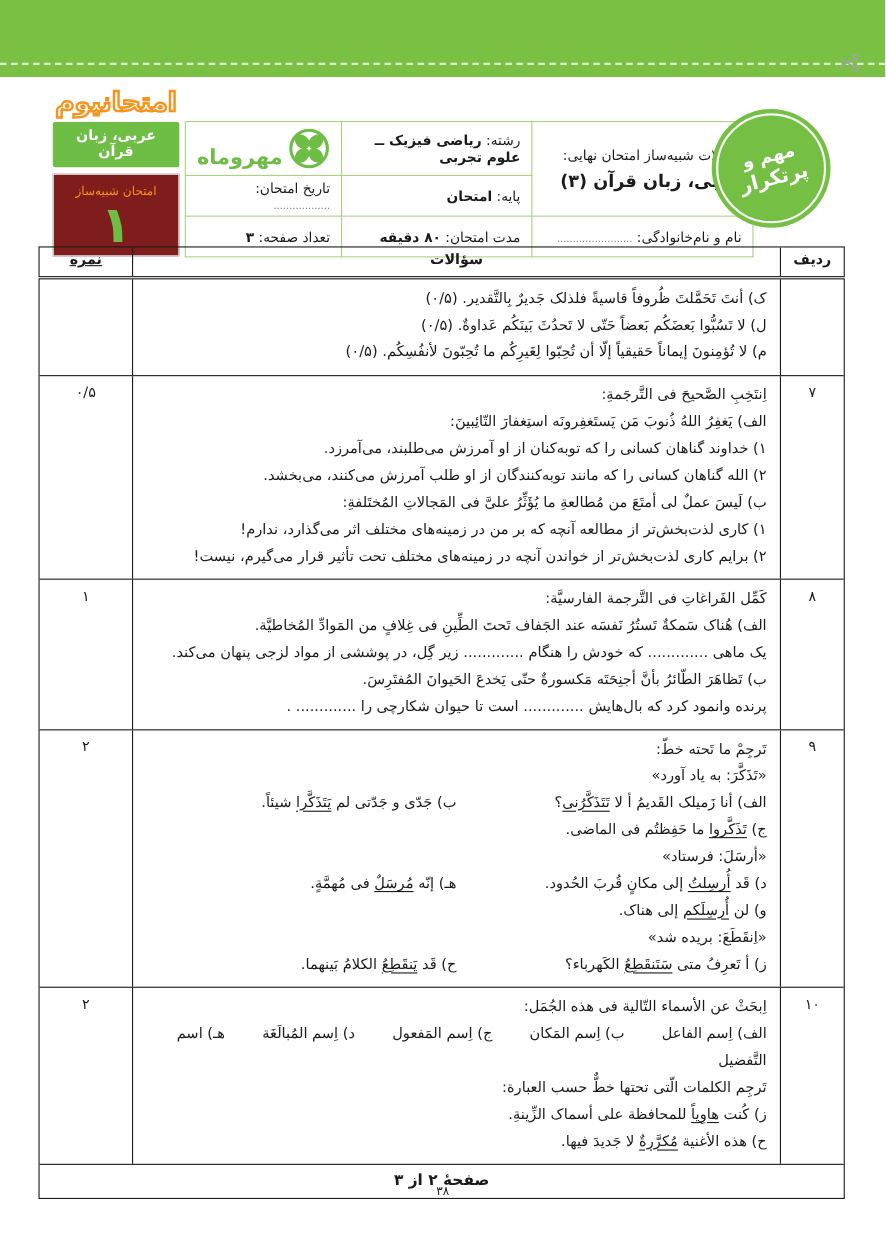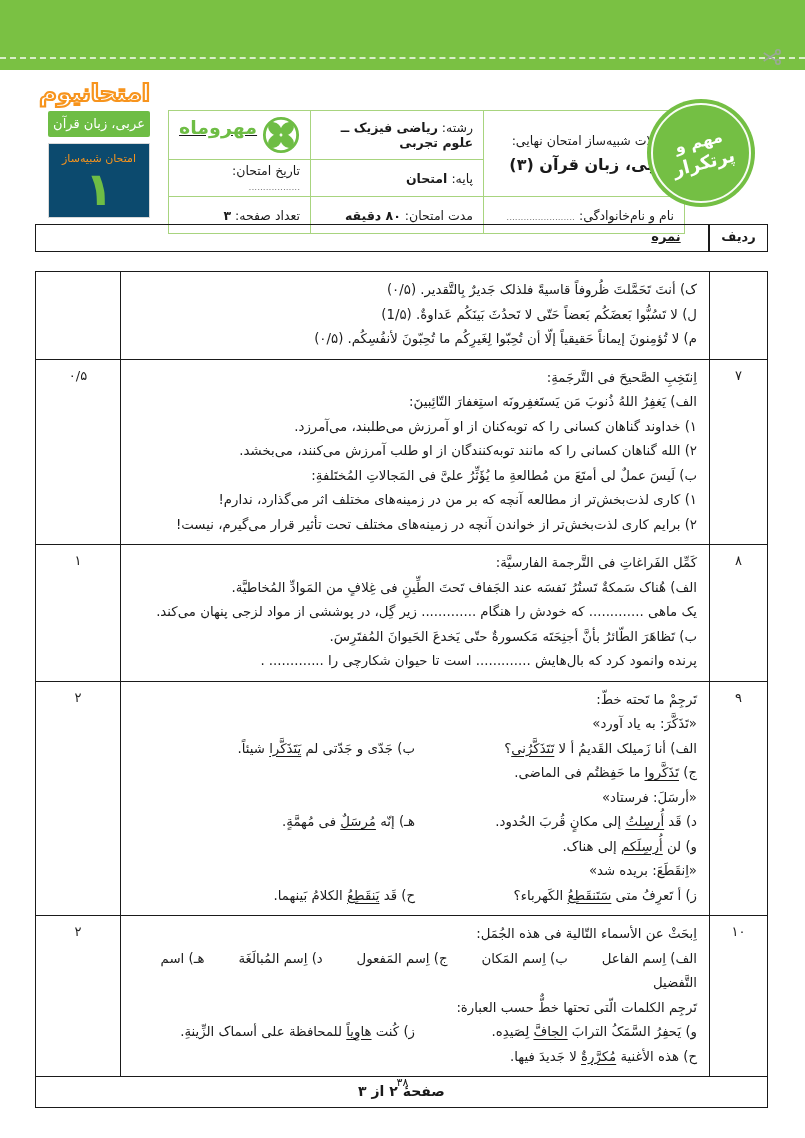--- a/index.html
+++ b/index.html
@@ -5,59 +5,59 @@
   html,body{margin:0;padding:0;background:#fff;}
   .page{position:relative;width:805px;height:1138px;background:#fff;overflow:hidden;
         direction:rtl;font-family:"DejaVu Sans",sans-serif;color:#1a1a1a;}
 
   
   .band{position:absolute;top:0;left:0;width:100%;height:70px;background:#7ac143;}
   .cutline{position:absolute;left:0;right:0;top:57px;border-top:2px dashed rgba(255,255,255,.72);}
   .scissors{position:absolute;right:22px;top:46px;transform:scaleX(-1);}
 
   
-  .brand{position:absolute;top:80px;left:48px;width:102px;text-align:center;}
+  .brand{position:absolute;top:80px;left:48px;width:115px;text-align:center;}
   .brand-logo{font-size:24px;font-weight:bold;color:#f7941d;
               -webkit-text-fill-color:#fff;-webkit-text-stroke:2.2px #f7941d;
               line-height:1.15;}
-  .subject-tag{margin-top:3px;background:#6ebd45;color:#fff;font-weight:normal;
+  .subject-tag{margin-top:3px;background:#6ebd45;color:#fff;font-weight:bold;
                font-size:13px;padding:5px 4px 6px;border-radius:2px;}
-  .sim-box{margin-top:6px;background:#0c4a6e;border:1px solid #d9d9d9;padding:8px 4px 4px;}
+  .sim-box{margin-top:6px;background:#7f1d1d;border:1px solid #d9d9d9;padding:8px 4px 4px;}
   .sim-label{color:#f7941d;font-size:11px;}
   .sim-number{color:#6ebd45;font-size:46px;font-weight:bold;line-height:1.05;}
 
   
   .info{position:absolute;top:110px;left:168px;border-collapse:collapse;direction:rtl;}
   .info td{border:1.5px solid #a8d47f;background:#fff;padding:3px 10px;font-size:12.5px;vertical-align:middle;}
   .c-title{width:180px;}
   .c-mid{width:152px;}
   .c-pub{width:104px;}
   .exam-title-label{font-size:12.5px;}
   .exam-title{font-weight:bold;font-size:16px;margin-top:7px;}
   .kv b{font-weight:bold;}
   .dots{color:#777;font-size:9px;letter-spacing:.5px;}
-  .pubflex{display:flex;align-items:flex-start;justify-content:center;gap:5px;text-decoration:underline;}
+  .pubflex{display:flex;align-items:flex-end;justify-content:center;gap:5px;}
   .publisher-name{color:#6ebd45;font-weight:bold;font-size:19px;}
 
   
   .badge{position:absolute;top:99px;right:50px;width:108px;height:108px;background:#74bf44;
          border-radius:50%;display:flex;align-items:center;justify-content:center;}
   .badge::after{content:"";position:absolute;inset:4px;border:2px solid rgba(255,255,255,.95);border-radius:50%;}
   .badge-text{transform:rotate(-14deg);color:#fff;font-weight:bold;text-align:center;line-height:1.25;}
   .badge-l1{font-size:16px;}
   .badge-l2{font-size:18px;}
 
   
   .qtable{position:absolute;top:224px;left:35px;width:733px;}
   .qhead{display:flex;border:1.6px solid #1a1a1a;height:26px;line-height:24px;
          font-weight:bold;font-size:13px;text-align:center;}
   .qh-num{width:57px;border-left:1.6px solid #1a1a1a;}
   .qh-q{flex:1;}
   .qh-score{width:84px;border-right:1.6px solid #1a1a1a;text-decoration:underline;}
-  .qbody{margin-top:19px;border:1.6px solid #1a1a1a;}
+  .qbody{margin-top:1px;border:1.6px solid #1a1a1a;}
   .qrow{display:flex;}
   .qrow + .qrow{border-top:1.5px solid #1a1a1a;}
   .num{width:57px;border-left:1.5px solid #1a1a1a;text-align:center;padding-top:8px;font-size:13px;}
   .score{width:84px;border-right:1.5px solid #1a1a1a;text-align:center;padding-top:8px;font-size:13px;}
   .content{flex:1;padding:6px 12px 7px;}
   .line{font-size:13.3px;line-height:24.5px;white-space:pre-wrap;}
   .line.double{display:flex;}
   .half{flex:1;}
   u{text-underline-offset:3px;}
   .qfoot{border-top:1.6px solid #1a1a1a;text-align:center;font-weight:bold;font-size:14px;
@@ -144,29 +144,30 @@
   <div class="badge">
     <div class="badge-text">
       <div class="badge-l1">مهم و</div>
       <div class="badge-l2">پرتکرار</div>
     </div>
   </div>
 
   <div class="qtable">
     <div class="qhead">
       <div class="qh-num">ردیف</div>
+      <div class="qh-q">سؤالات</div>
       <div class="qh-score">نمره</div>
     </div>
     <div class="qbody">
 
       <div class="qrow">
           <div class="num"></div>
           <div class="content">
             <div class="line">ک) أنتَ تَحَمَّلتَ ظُروفاً قاسیةً فلذلک جَدیرٌ بِالتَّقدیر. (۰/۵)</div>
-            <div class="line">ل) لا تَسُبُّوا بَعضَکُم بَعضاً حَتّی لا تَحدُثَ بَینَکُم عَداوةٌ. (1/۵)</div>
+            <div class="line">ل) لا تَسُبُّوا بَعضَکُم بَعضاً حَتّی لا تَحدُثَ بَینَکُم عَداوةٌ. (۰/۵)</div>
             <div class="line">م) لا تُؤمِنونَ إیماناً حَقیقیاً إلّا أن تُحِبّوا لِغَیرِکُم ما تُحِبّونَ لأنفُسِکُم. (۰/۵)</div>
           </div>
           <div class="score"></div>
         </div>
         <div class="qrow">
           <div class="num">۷</div>
           <div class="content">
             <div class="line">اِنتَخِبِ الصَّحیحَ فی التَّرجَمةِ:</div>
             <div class="line">الف) یَغفِرُ اللهُ ذُنوبَ مَن یَستَغفِرونَه استِغفارَ التّائِبینَ:</div>
             <div class="line">۱) خداوند گناهان کسانی را که توبه‌کنان از او آمرزش می‌طلبند، می‌آمرزد.</div>
@@ -202,21 +203,21 @@
             <div class="line double"><span class="half">ز) أ تَعرِفُ متی <u>سَتَنقَطِعُ</u> الکَهرباء؟</span><span class="half">ح) قَد <u>یَنقَطِعُ</u> الکلامُ بَینهما.</span></div>
           </div>
           <div class="score">۲</div>
         </div>
         <div class="qrow">
           <div class="num">۱۰</div>
           <div class="content">
             <div class="line">اِبحَثْ عن الأسماء التّالیة فی هذه الجُمَل:</div>
             <div class="line">الف) اِسم الفاعل        ب) اِسم المَکان        ج) اِسم المَفعول        د) اِسم المُبالَغَة        هـ) اسم التَّفضیل</div>
             <div class="line">تَرجِم الکلمات الّتی تحتها خطٌّ حسب العبارة:</div>
-            <div class="line double"><span class="half">و) یَحفِرُ السَّمَکُ الترابَ <u>الجافَّ</u> لِصَیدِه.</span><span class="half">ز) کُنت <u>هاوِیاً</u> للمحافظة علی أسماک الزِّینةِ.</span></div>
+            <div class="line double"><span class="half">ز) کُنت <u>هاوِیاً</u> للمحافظة علی أسماک الزِّینةِ.</span></div>
             <div class="line">ح) هذه الأغنیة <u>مُکرَّرةٌ</u> لا جَدیدَ فیها.</div>
           </div>
           <div class="score">۲</div>
         </div>
         <div class="qfoot">صفحهٔ ۲ از ۳</div>
     </div>
   </div>
 
   <div class="pageno">۳۸</div>
 </div>

